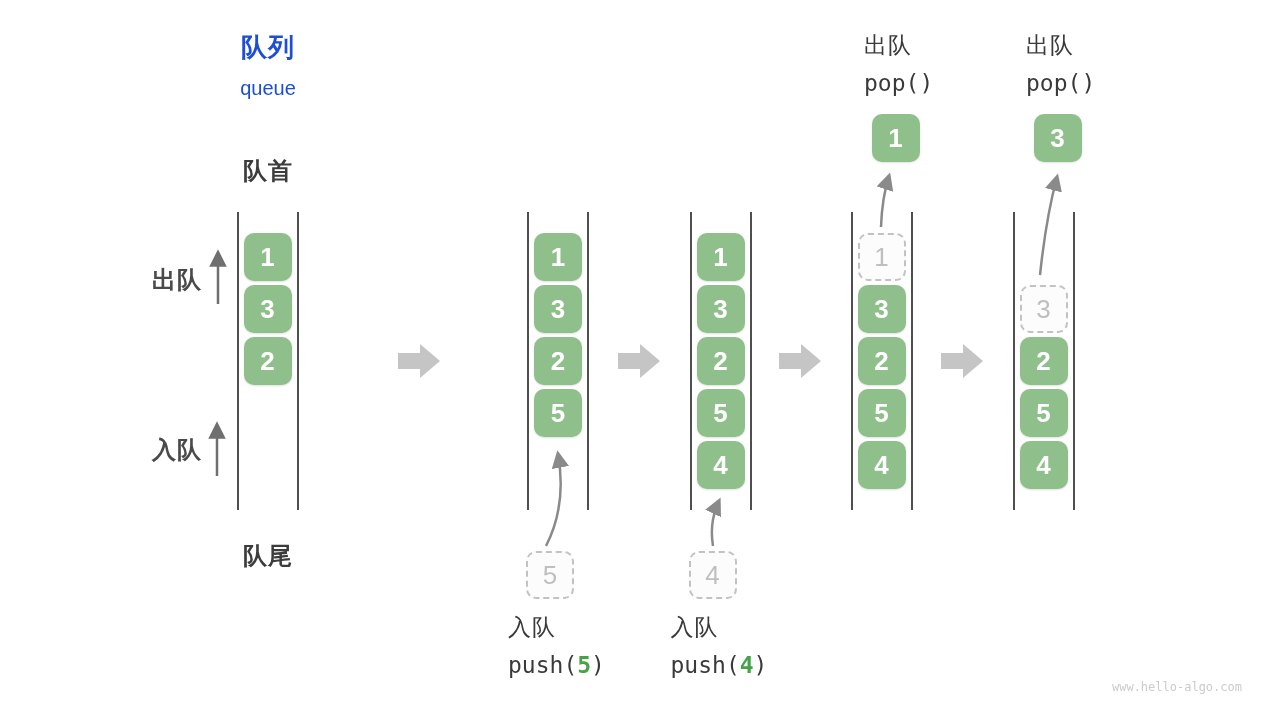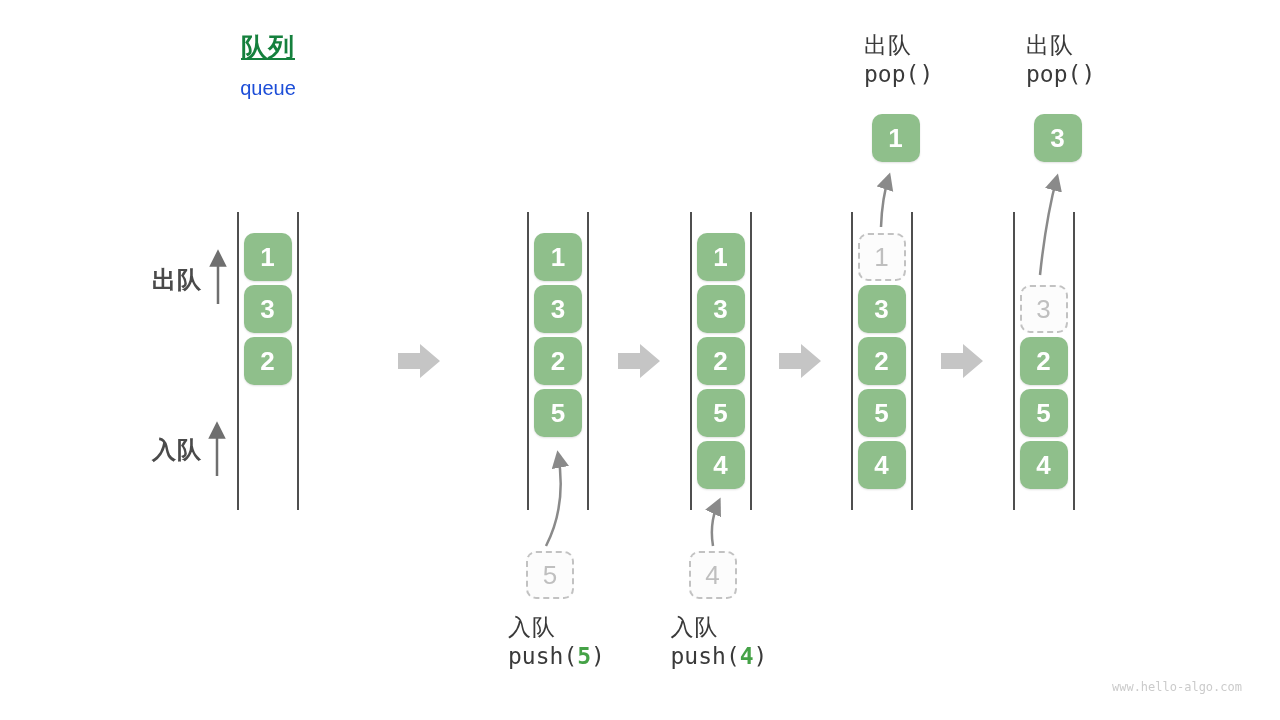--- a/index.html
+++ b/index.html
@@ -17,35 +17,35 @@
     display:flex; align-items:center; justify-content:center;
     box-shadow:0 1px 2px rgba(0,0,0,0.12);
   }
   .cell.dashed {
     width:44px; height:44px; background:#FCFCFC;
     border:2px dashed #C2C2C2; color:#BFBFBF;
     font-weight:normal; box-shadow:none;
   }
 
   .title-wrap { position:absolute; left:208px; top:30px; width:120px; text-align:center; }
-  .t-zh { font-size:26px; font-weight:bold; color:#15803d; letter-spacing:1px;text-decoration:underline; }
+  .t-zh { font-size:26px; font-weight:bold; color:#1d4ed8; letter-spacing:1px; }
   .t-en { font-size:20px; color:#1d4ed8; margin-top:12px; }
 
   .endpoint-label {
     position:absolute; left:208px; width:120px; text-align:center;
     font-size:24px; font-weight:bold; color:#3C3C3C; letter-spacing:1px;
   }
   .side-label {
     position:absolute; left:152px; font-size:24px; font-weight:bold;
     color:#4A4A4A; letter-spacing:1px;
   }
 
   .op { position:absolute; color:#3A3A3A; white-space:nowrap; }
   .op .zh { font-size:23px; letter-spacing:1px; }
-  .op .code { font-family:"DejaVu Sans Mono", monospace; font-size:23px; color:#3A3A3A; }
+  .op .code { font-family:"DejaVu Sans Mono", monospace; font-size:23px; margin-top:9px; color:#3A3A3A; }
   .op .code .arg { color:#45A247; font-weight:bold; }
 
   .watermark {
     position:absolute; right:38px; bottom:26px;
     font-family:"DejaVu Sans Mono", monospace; font-size:12px; color:#CBCBCB;
   }
 </style>
 </head>
 <body>
 
@@ -73,20 +73,22 @@
     <path d="M713,546 Q709,522 719,501" fill="none" stroke="#8A8A8A" stroke-width="2.5" marker-end="url(#ah-thin)"></path>
     <path d="M881,227 Q882,198 889,176" fill="none" stroke="#8A8A8A" stroke-width="2.5" marker-end="url(#ah-thin)"></path>
     <path d="M1040,275 Q1046,218 1057,177" fill="none" stroke="#8A8A8A" stroke-width="2.5" marker-end="url(#ah-thin)"></path>
   </svg>
 
   <div class="title-wrap">
     <div class="t-zh">队列</div>
     <div class="t-en">queue</div>
   </div>
 
+  <div class="endpoint-label" style="top:155px;">队首</div>
+  <div class="endpoint-label" style="top:540px;">队尾</div>
 
   <div class="side-label" style="top:264px;">出队</div>
   <div class="side-label" style="top:434px;">入队</div>
 
   <div id="columns">
       <div class="wall" style="left: 236.5px;"></div>
       <div class="wall" style="left: 296.5px;"></div>
       <div class="cell" style="left: 243.5px; top: 233px;">1</div>
       <div class="cell" style="left: 243.5px; top: 285px;">3</div>
       <div class="cell" style="left: 243.5px; top: 337px;">2</div>

